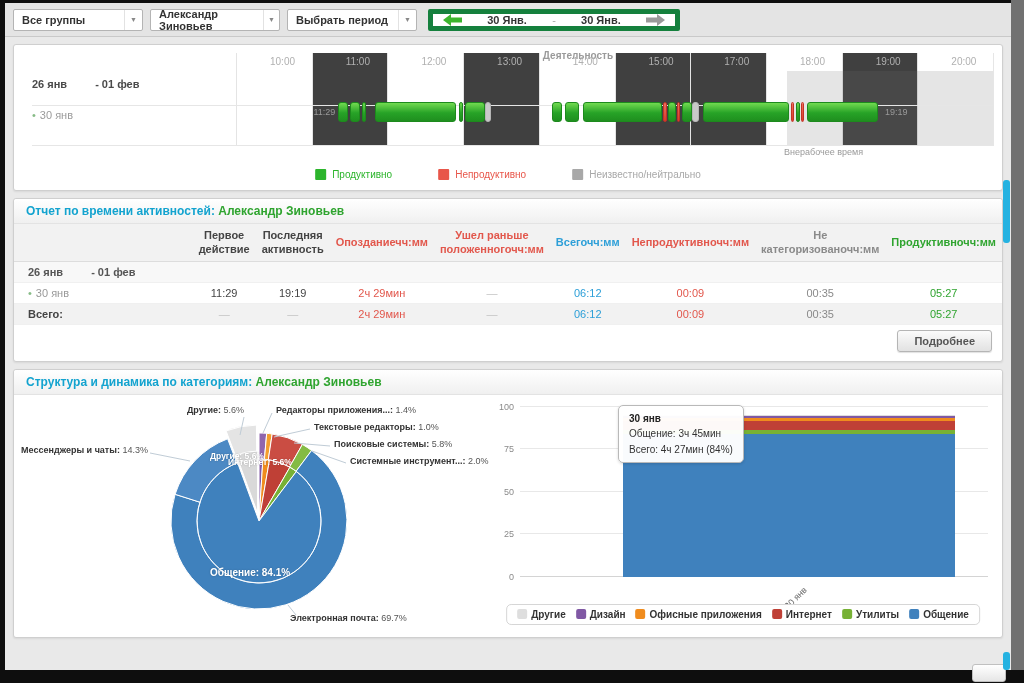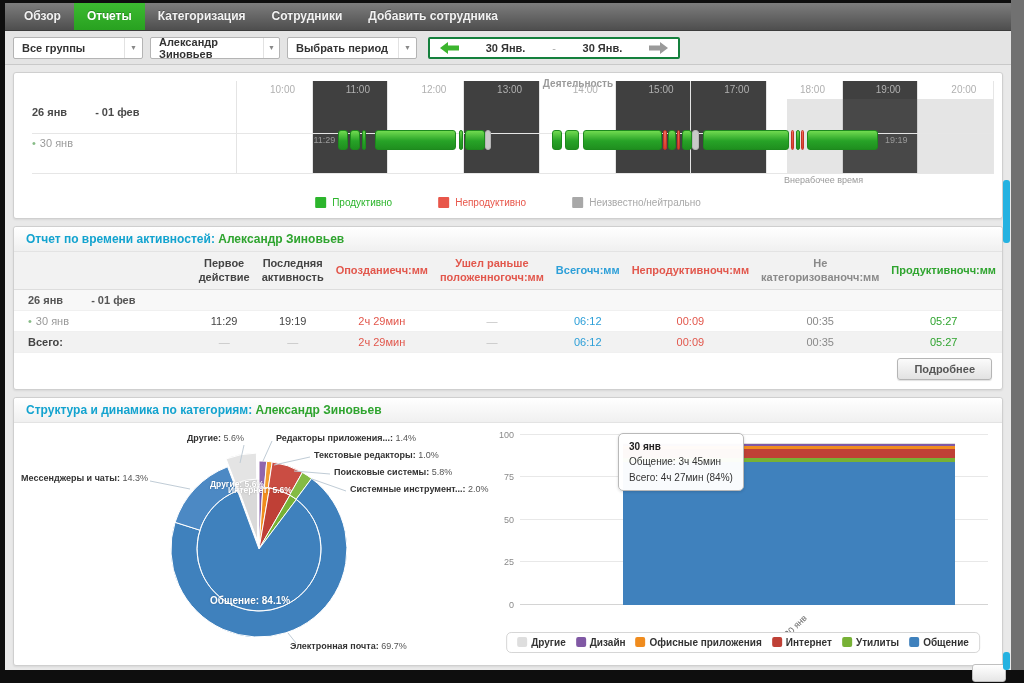--- a/index.html
+++ b/index.html
@@ -12,21 +12,21 @@
 
   
   .topnav{height:27px;background:linear-gradient(#7d7d7d,#4e4e4e);display:flex;padding-left:6px;border-bottom:1px solid #3c3c3c;}
   .nav-item{color:#f2f2f2;font-size:12px;font-weight:bold;padding:0 13px;line-height:27px;cursor:pointer;text-shadow:0 -1px 0 rgba(0,0,0,.25);white-space:nowrap;}
   .nav-item.active{background:linear-gradient(#3cbb31,#28a120);color:#fff;}
 
   
   .filterbar{height:33px;background:#e4e4e4;border-bottom:1px solid #c9c9c9;display:flex;align-items:center;padding:0 8px;gap:7px;}
   .select{width:130px;height:22px;background:#fff;border:1px solid #b4b4b4;border-radius:2px;display:flex;align-items:center;font-size:11px;font-weight:bold;color:#333;padding-left:8px;cursor:pointer;box-sizing:border-box;}
   .select .caret{margin-left:auto;width:17px;border-left:1px solid #e2e2e2;color:#888;text-align:center;font-size:7px;line-height:20px;}
-  .datenav{height:22px;width:252px;background:#fff;border:2px solid #15803d;border-radius:2px;display:flex;align-items:center;justify-content:space-between;padding:0 10px;box-sizing:border-box;margin-left:4px;}
+  .datenav{height:22px;width:252px;background:#fff;border:5px solid #15803d;border-radius:2px;display:flex;align-items:center;justify-content:space-between;padding:0 10px;box-sizing:border-box;margin-left:4px;}
   .datenav .dt{font-size:11px;font-weight:bold;color:#333;cursor:pointer;}
   .datenav .sep{color:#aaa;font-size:11px;}
   .arrow-btn{cursor:pointer;display:flex;align-items:center;}
 
   
   .card{margin:7px 8px;background:#fff;border:1px solid #cfcfcf;border-radius:3px;box-shadow:0 1px 2px rgba(0,0,0,.08);}
   .card-h{padding:5px 12px;background:linear-gradient(#ffffff,#f0f0f0);border-bottom:1px solid #e3e3e3;font-size:12px;font-weight:bold;border-radius:3px 3px 0 0;}
   .t-blue{color:#13a3cf;} .t-green{color:#2fa42f;}
 
   
@@ -91,27 +91,20 @@
 
   
   .sb-thumb{position:absolute;width:7px;background:#25b2e1;border-radius:3px;cursor:pointer;z-index:9;}
   .corner-btn{position:absolute;right:18px;top:664px;width:32px;height:16px;background:linear-gradient(#fff,#e6e6e6);border:1px solid #c0c0c0;border-radius:3px;z-index:8;cursor:pointer;}
 </style>
 </head>
 <body>
 
 <div class="page">
 
-  <div class="topnav" id="topnav">
-      <div class="nav-item">Обзор</div>
-      <div class="nav-item active">Отчеты</div>
-      <div class="nav-item">Категоризация</div>
-      <div class="nav-item">Сотрудники</div>
-      <div class="nav-item">Добавить сотрудника</div>
-    </div>
 
   <div class="filterbar">
     <div class="select">
       <span>Все группы</span>
       <span class="caret">▼</span>
     </div>
     <div class="select">
       <span>Александр Зиновьев</span>
       <span class="caret">▼</span>
     </div>

